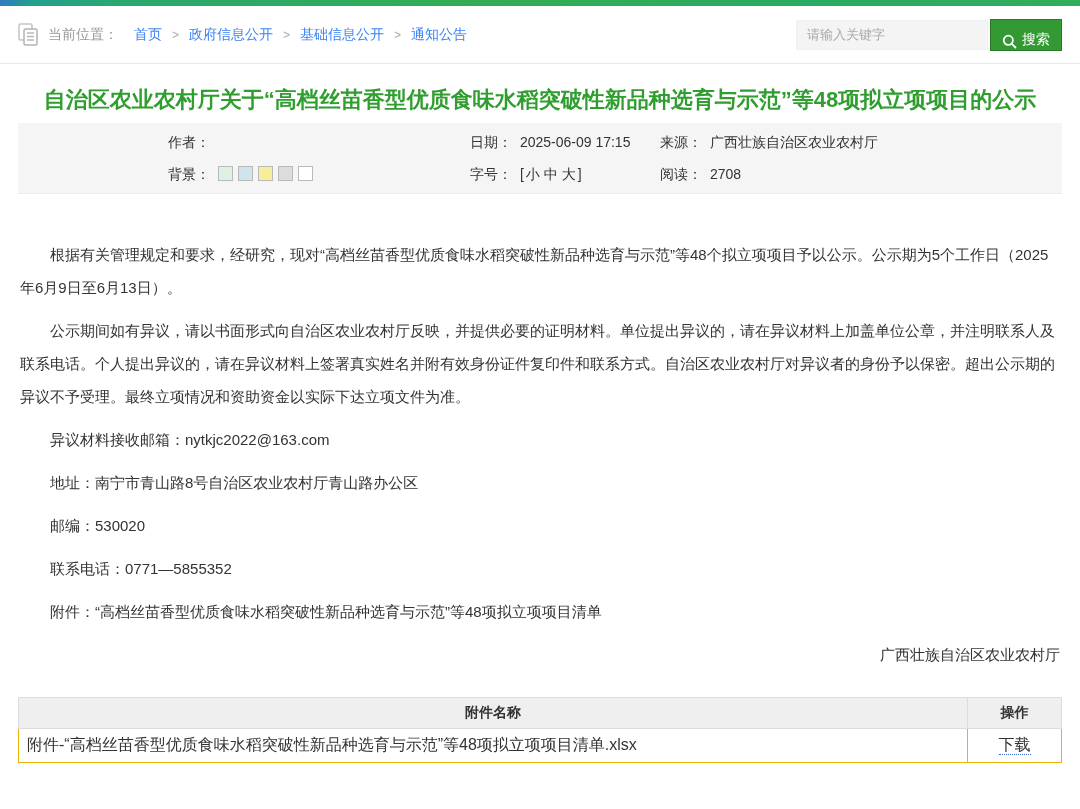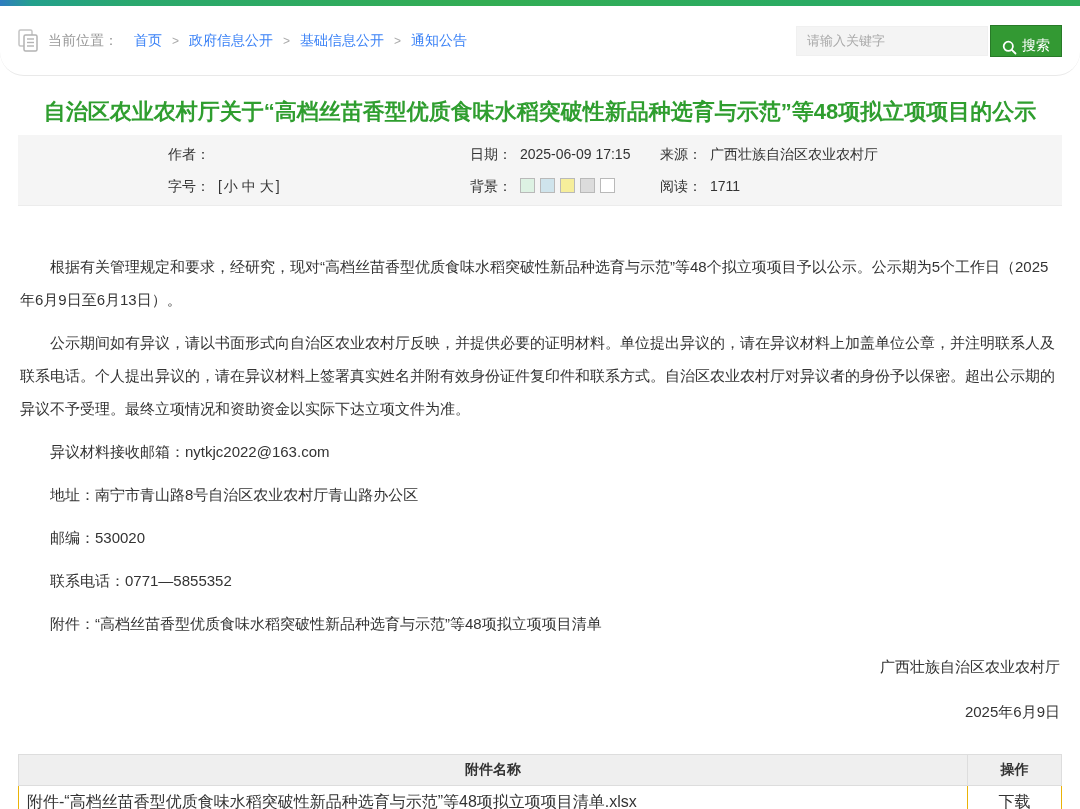--- a/index.html
+++ b/index.html
@@ -7,22 +7,22 @@
   body {
     width:1080px; height:809px; overflow:hidden;
     background:#ffffff; color:#333;
     font-family:"Liberation Sans","DejaVu Sans",sans-serif;
   }
   
   .top-strip { height:6px; width:100%;
     background:linear-gradient(90deg,#2f7cc0 0%,#23a08c 3%,#2aa86e 12%,#33ad53 45%,#2aab63 75%,#31ad5b 100%); }
 
   
-  .crumb-bar { display:flex; align-items:center; height:70px; padding:0 18px;
-    border-bottom:1px solid #e9e9e9;border-radius:24px; }
+  .crumb-bar { display:flex; align-items:center; height:58px; padding:0 18px;
+    border-bottom:1px solid #e9e9e9; }
   .crumb-icon { width:22px; height:24px; flex:0 0 auto; margin-right:8px; }
   .crumb-label { color:#999; font-size:14px; margin-right:12px; }
   .crumb-link { color:#3b82f6; font-size:14px; margin:0 4px; cursor:pointer; white-space:nowrap; }
   .crumb-sep { color:#aaa; font-size:12px; margin:0 6px; }
 
   
   .search-box { margin-left:auto; display:flex; align-items:center; }
   .search-input { width:192px; height:30px; background:#f4f4f4; border:1px solid #f0f0f0;
     padding:0 10px; font-size:13px; color:#333; outline:none;
     font-family:"Liberation Sans","DejaVu Sans",sans-serif; }
@@ -111,46 +111,45 @@
   </div>
   <div class="meta-cell">
     <span class="lbl">日期：</span>
     <span>2025-06-09 17:15</span>
   </div>
   <div class="meta-cell">
     <span class="lbl">来源：</span>
     <span>广西壮族自治区农业农村厅</span>
   </div>
   <div class="meta-cell">
+    <span class="lbl">背景：</span>
+    <span class="swatch" style="background: rgb(221, 242, 227);"></span><span class="swatch" style="background: rgb(207, 228, 236);"></span><span class="swatch" style="background: rgb(246, 238, 155);"></span><span class="swatch" style="background: rgb(220, 220, 220);"></span><span class="swatch" style="background: rgb(255, 255, 255);"></span>
+  </div>
+  <div class="meta-cell">
     <span class="lbl">字号：</span>
     <span>[</span><span class="fs-opt">小</span><span class="fs-opt">中</span><span class="fs-opt">大</span><span>]</span>
   </div>
   <div class="meta-cell">
-    <span class="lbl">背景：</span>
-    <span class="swatch" style="background: rgb(221, 242, 227);"></span><span class="swatch" style="background: rgb(207, 228, 236);"></span><span class="swatch" style="background: rgb(246, 238, 155);"></span><span class="swatch" style="background: rgb(220, 220, 220);"></span><span class="swatch" style="background: rgb(255, 255, 255);"></span>
-  </div>
-  <div class="meta-cell">
     <span class="lbl">阅读：</span>
-    <span>1711</span>
+    <span>2708</span>
   </div>
 </div>
 
 <div class="article-body">
   <p>根据有关管理规定和要求，经研究，现对“高档丝苗香型优质食味水稻突破性新品种选育与示范”等48个拟立项项目予以公示。公示期为5个工作日（2025年6月9日至6月13日）。</p>
   <p>公示期间如有异议，请以书面形式向自治区农业农村厅反映，并提供必要的证明材料。单位提出异议的，请在异议材料上加盖单位公章，并注明联系人及联系电话。个人提出异议的，请在异议材料上签署真实姓名并附有效身份证件复印件和联系方式。自治区农业农村厅对异议者的身份予以保密。超出公示期的异议不予受理。最终立项情况和资助资金以实际下达立项文件为准。</p>
   <p>异议材料接收邮箱：nytkjc2022@163.com</p>
   <p>地址：南宁市青山路8号自治区农业农村厅青山路办公区</p>
   <p>邮编：530020</p>
   <p>联系电话：0771—5855352</p>
   <p>附件：“高档丝苗香型优质食味水稻突破性新品种选育与示范”等48项拟立项项目清单</p>
 </div>
 
 <div class="signature">
   <div class="sig-org">广西壮族自治区农业农村厅</div>
-  <div class="sig-date">2025年6月9日</div>
 </div>
 
 <table class="attach-table">
   <thead>
     <tr>
       <th>附件名称</th>
       <th class="col-action">操作</th>
     </tr>
   </thead>
   <tbody>

